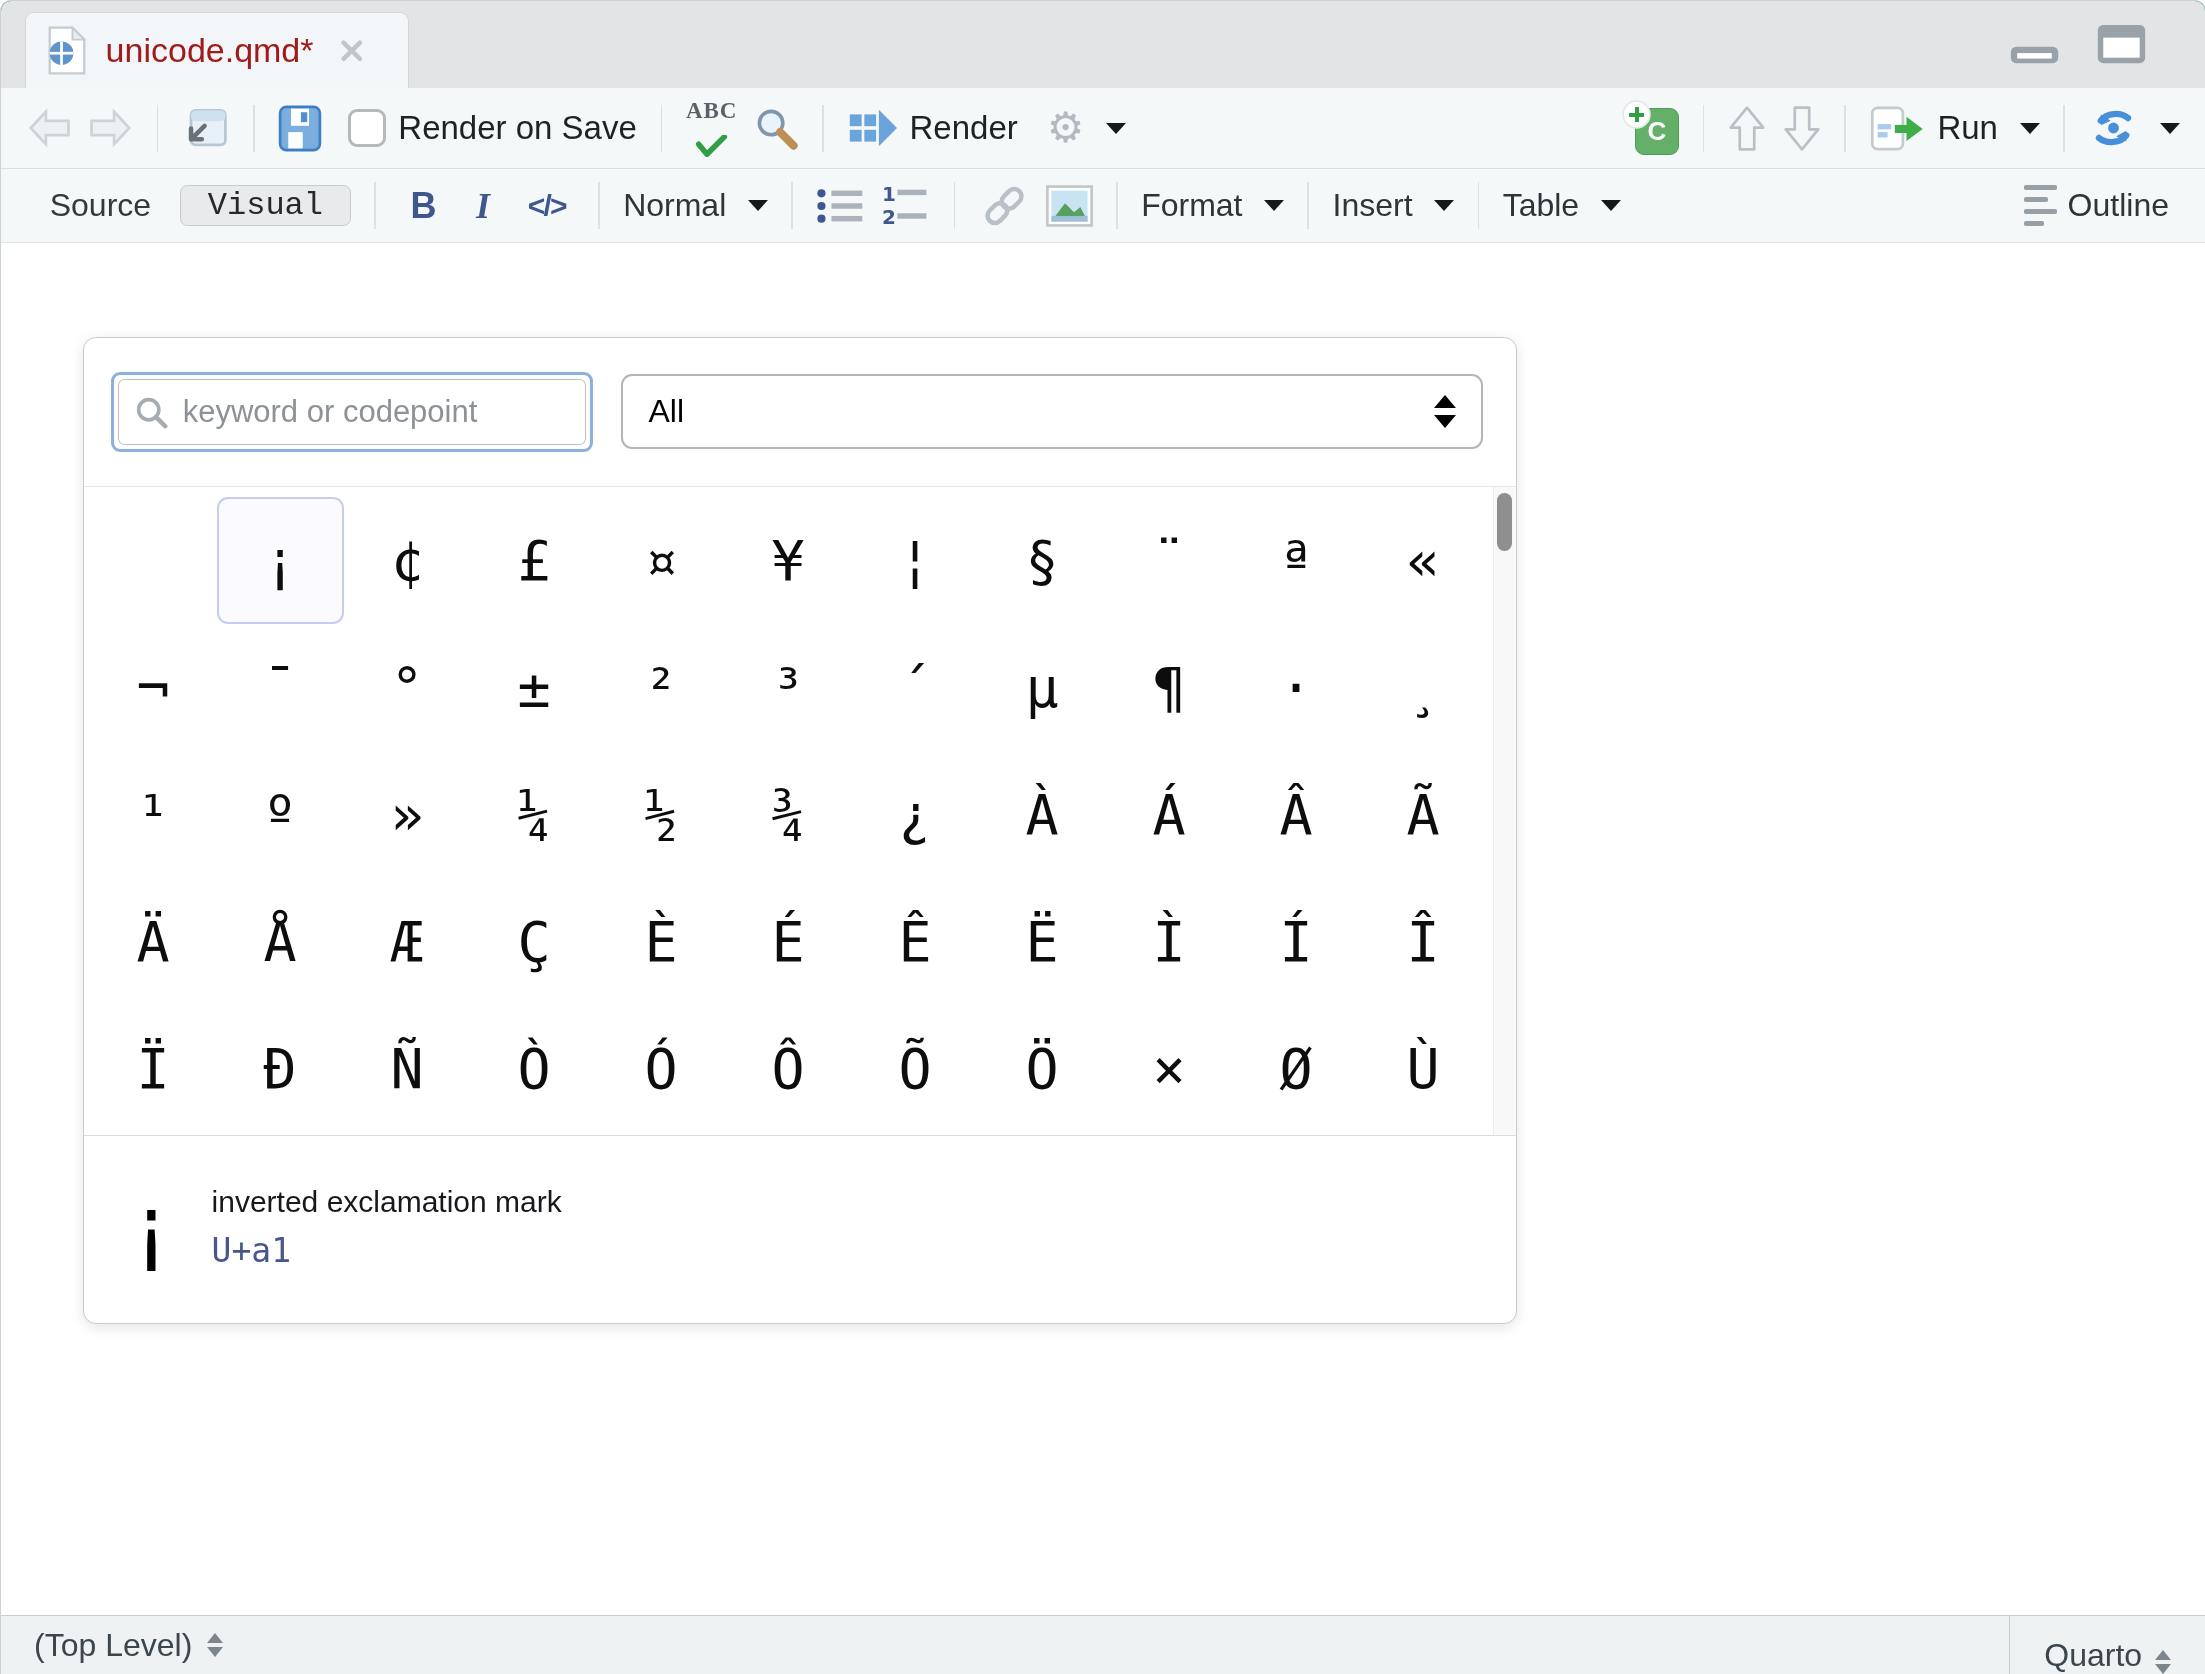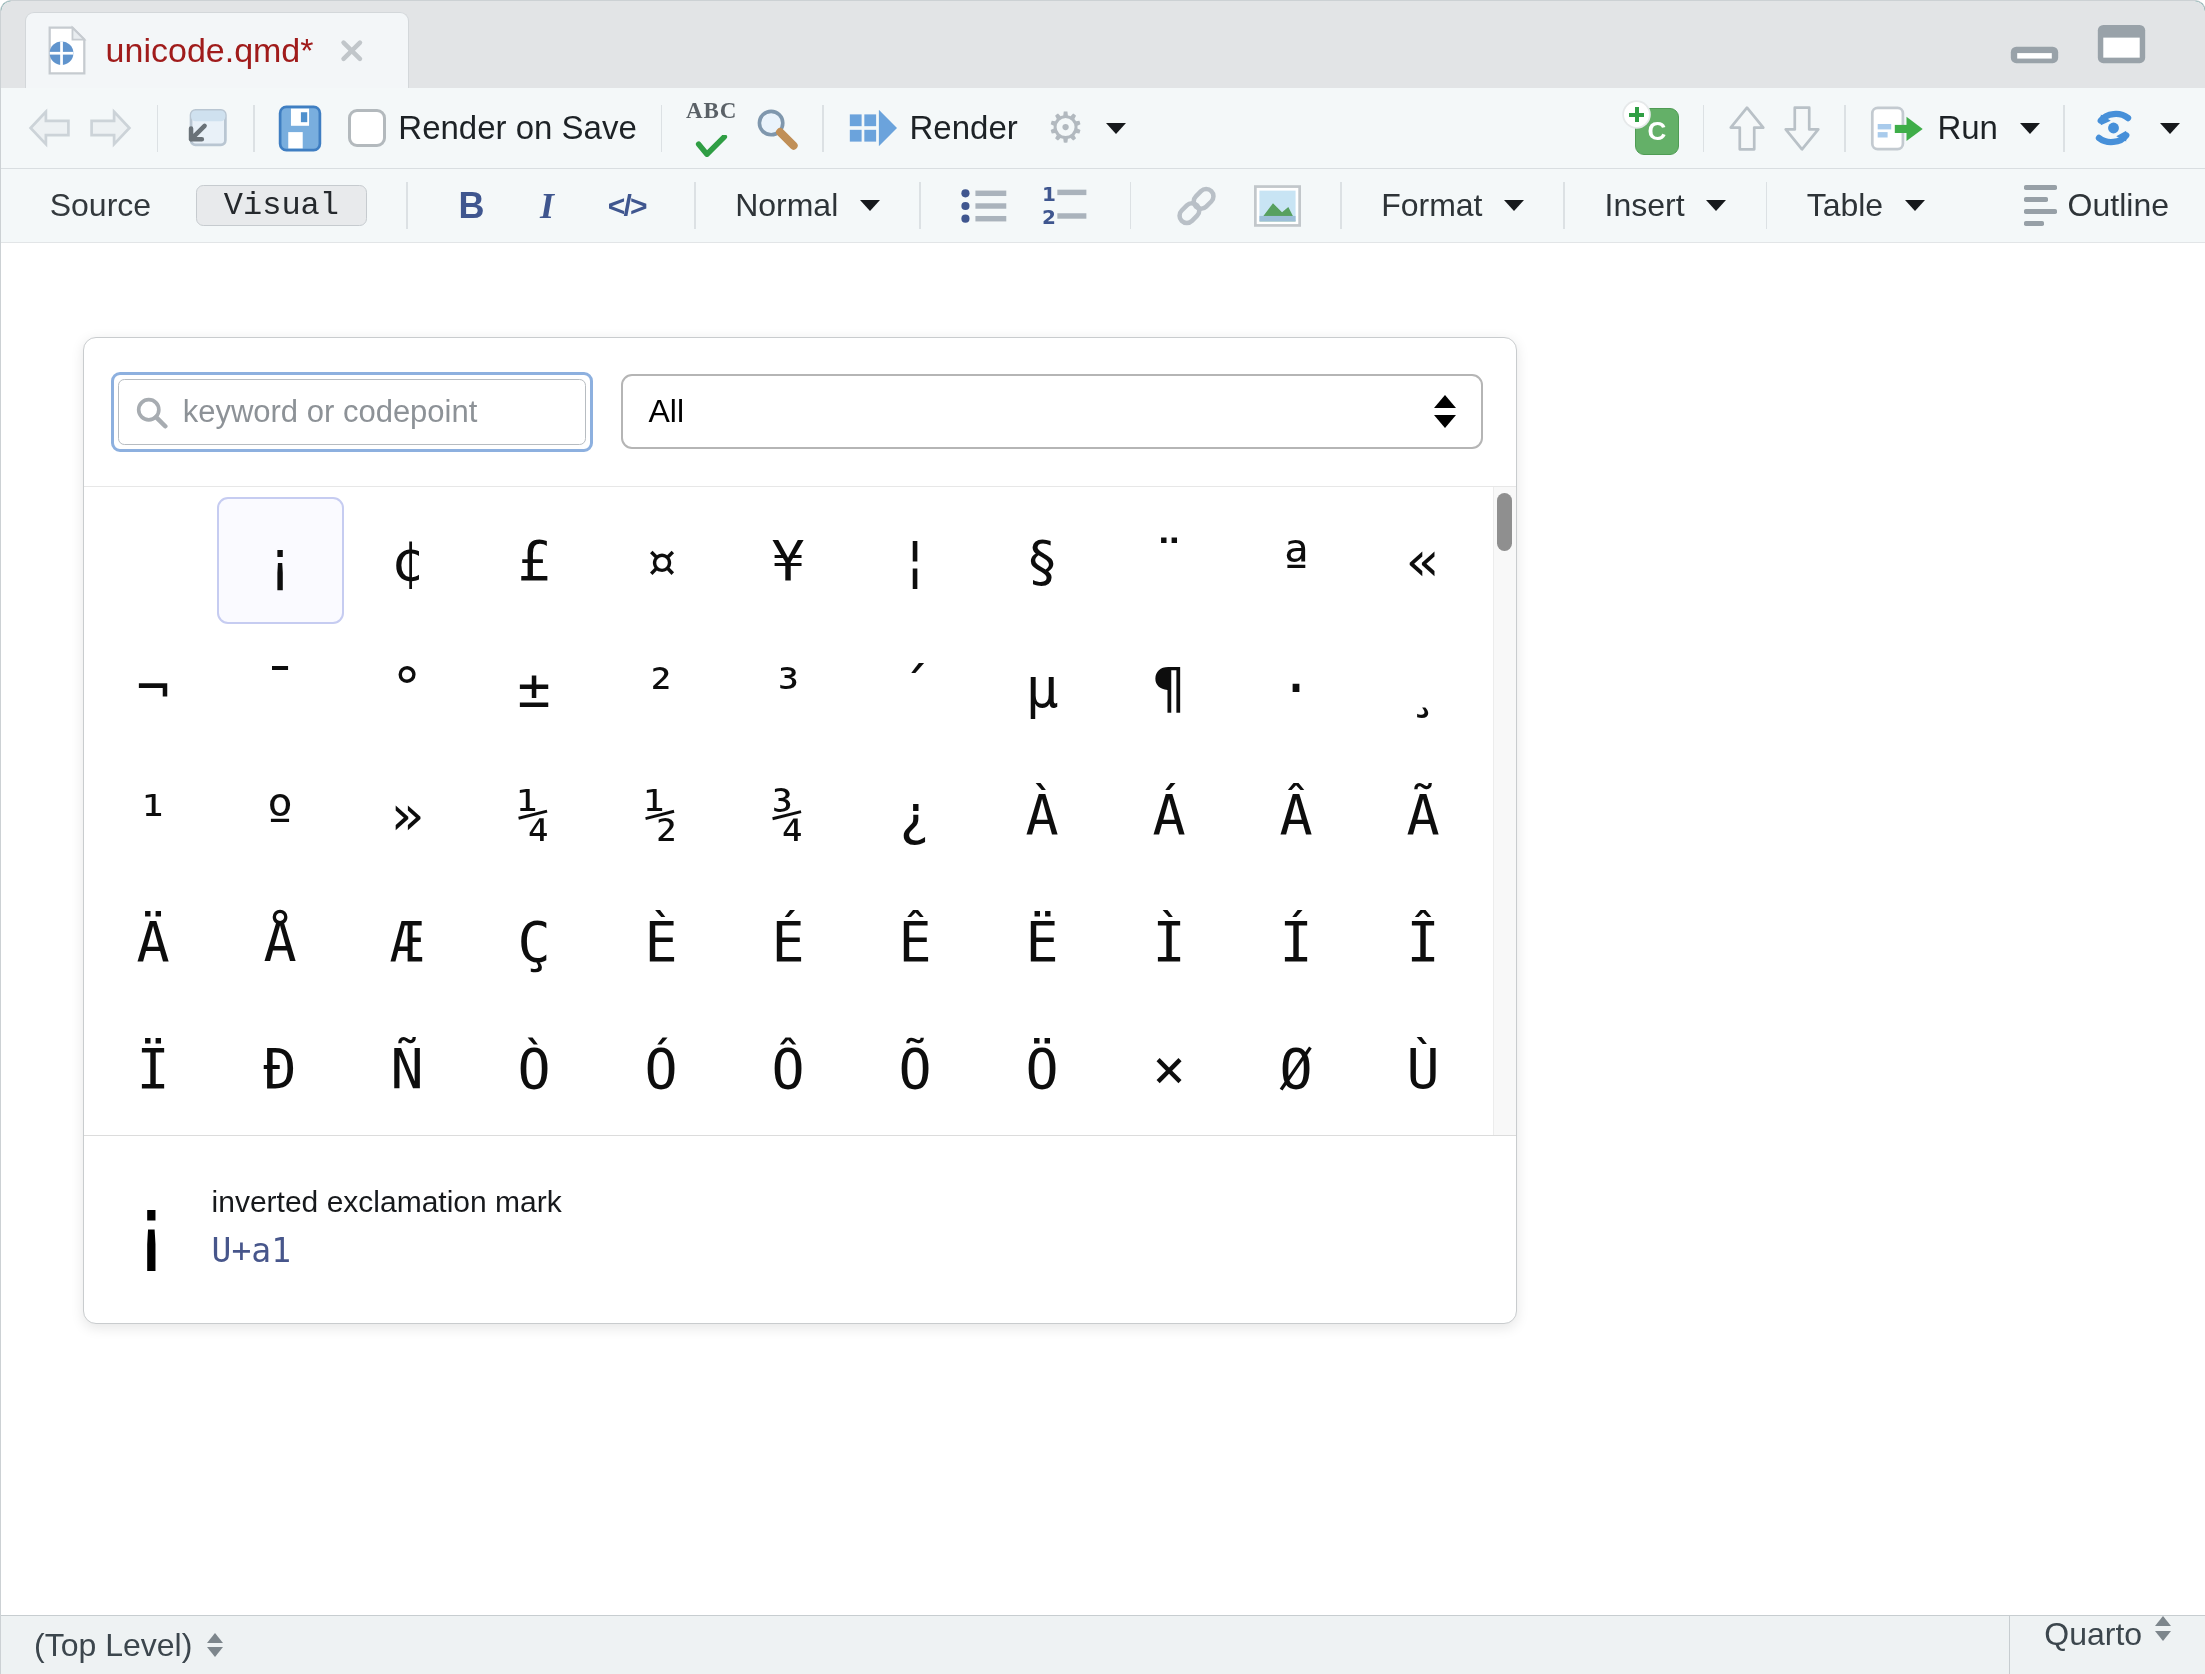--- a/index.html
+++ b/index.html
@@ -7,21 +7,21 @@
   .window{width:2206px;height:1675px;box-sizing:border-box;border:1.8px solid #ccd1d4;border-radius:11px 11px 0 0;display:flex;flex-direction:column;background:#0f766e;overflow:hidden;}
 
   
   .tabbar{height:87px;background:#e2e4e6;display:flex;align-items:flex-end;padding-left:23.6px;position:relative;flex:none;}
   .tab{height:76px;width:384px;box-sizing:border-box;background:#f3f6f8;border:1.8px solid #d3d7da;border-bottom:none;border-radius:9px 9px 0 0;display:flex;align-items:center;padding:0 18px 0 20px;gap:18px;}
   .tab-label{font-size:34px;color:#a01b1b;white-space:nowrap;}
   .pane-buttons{position:absolute;right:58px;top:22px;display:flex;align-items:flex-end;gap:36px;}
 
   
   .toolbar1{height:80px;background:#f4f8f9;border-bottom:1.8px solid #d9dee1;display:flex;align-items:center;padding:0 25.5px;gap:16.4px;flex:none;}
-  .toolbar2{height:73px;background:#f4f8f9;border-bottom:1.8px solid #e2e5e7;display:flex;align-items:center;padding:0 36px;gap:32px;flex:none;font-size:32px;color:#2e3438;}
+  .toolbar2{height:73px;background:#f4f8f9;border-bottom:1.8px solid #e2e5e7;display:flex;align-items:center;padding:0 36px;gap:16px;flex:none;font-size:32px;color:#2e3438;}
   .sep{width:1.8px;height:47px;background:#dce1e4;margin:0 7.3px;flex:none;}
   .tbtn{display:flex;align-items:center;justify-content:center;gap:12.7px;flex:none;}
   .tlabel{font-size:33px;color:#1d2226;white-space:nowrap;}
   .caret{width:0;height:0;border-left:10px solid transparent;border-right:10px solid transparent;border-top:11.8px solid #16191c;margin-left:9px;flex:none;}
   .checkbox{width:38px;height:38px;box-sizing:border-box;border:3.6px solid #b3b9bd;border-radius:9px;background:#fff;flex:none;}
   .abc{display:flex;flex-direction:column;align-items:center;line-height:1;}
   .abc .abc-txt{font-size:23px;font-weight:bold;color:#5a6167;letter-spacing:0.9px;font-family:"Liberation Serif",serif;}
   .gear{font-size:42px;color:#b2b9bf;line-height:1;}
   .chunkwrap{position:relative;width:55px;height:53px;flex:none;}
   .chunk{position:absolute;right:0;bottom:0;width:42px;height:45px;background:#64b068;border:1.8px solid #4f9c54;border-radius:9px;color:#fff;font-weight:bold;font-size:26px;display:flex;align-items:center;justify-content:center;}
@@ -59,21 +59,21 @@
   .vthumb{position:absolute;left:2.7px;top:5.5px;width:15.5px;height:58px;background:#8f8f8f;border-radius:8.2px;}
   .preview{position:absolute;left:0;right:0;bottom:0;height:188px;box-sizing:border-box;border-top:0.9px solid #dcdcdc;display:flex;align-items:flex-start;padding:49px 0 0 42px;}
   .preview-glyph{font-family:"DejaVu Sans Mono",monospace;font-size:84px;line-height:84px;color:#000;}
   .preview-text{margin-left:35px;}
   .preview-name{font-size:30px;color:#17191c;}
   .preview-code{font-family:"DejaVu Sans Mono",monospace;font-size:33px;color:#47568b;margin-top:11.8px;}
 
   
   .statusbar{height:58px;background:#eef2f3;border-top:1.8px solid #c7cdd0;display:flex;align-items:center;font-size:32px;color:#3c464d;flex:none;gap:38px;}
   .status-left{flex:1;display:flex;align-items:center;gap:14.5px;padding-left:33px;height:100%;}
-  .status-right{width:195px;height:100%;border-left:1.8px solid #c7cdd0;display:flex;align-items:flex-start;justify-content:center;gap:12.7px;}
+  .status-right{width:195px;height:100%;border-left:1.8px solid #c7cdd0;display:flex;align-items:flex-end;justify-content:center;gap:12.7px;}
   .sorter{display:flex;flex-direction:column;gap:4.5px;}
   .sorter .up{width:0;height:0;border-left:8.2px solid transparent;border-right:8.2px solid transparent;border-bottom:10px solid #7d868c;}
   .sorter .dn{width:0;height:0;border-left:8.2px solid transparent;border-right:8.2px solid transparent;border-top:10px solid #7d868c;}
 </style>
 </head>
 <body>
 
 <div class="window">
 
   <div class="tabbar">

